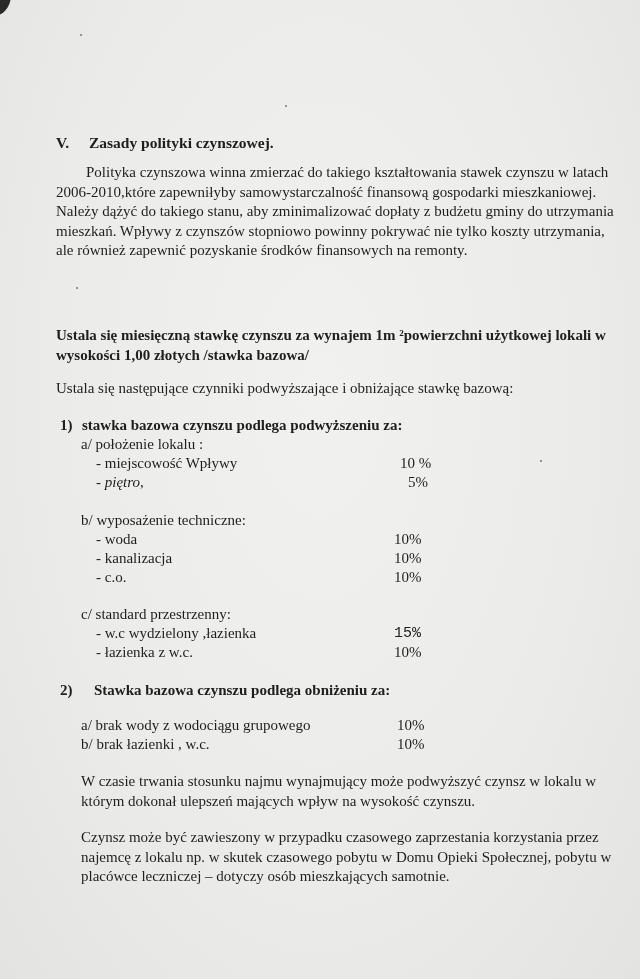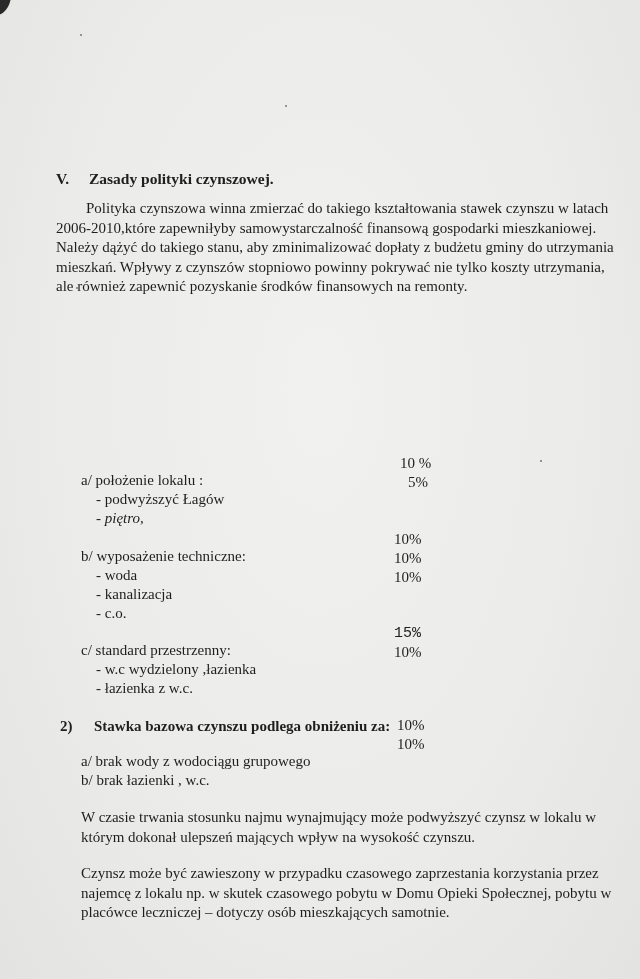--- a/index.html
+++ b/index.html
@@ -11,21 +11,21 @@
     position: relative;
   }
   .page {
     position: absolute; left: 0; top: 0; width: 640px; height: 979px;
     background: radial-gradient(ellipse at 50% 40%, #f1f1ef 0%, #ebebe9 60%, #e3e3e1 100%);
   }
   .corner {
     position: absolute; left: -14px; top: -14px; width: 24px; height: 30px;
     background: #2a2a2a; border-radius: 0 0 60% 0; transform: rotate(12deg);
   }
-  .abs { position: absolute; font-size: 15px; line-height: 19px; white-space: nowrap; margin-top: 36px; }
+  .abs { position: absolute; font-size: 15px; line-height: 19px; white-space: nowrap; }
   .bold { font-weight: bold; }
   .heading { left: 56px; top: 133px; font-size: 15.5px; }
   .heading .num { display: inline-block; width: 33px; }
   .para { left: 56px; top: 163px; width: 560px; white-space: normal; line-height: 19.6px; }
   .para .indent { display: inline-block; width: 30px; }
   .rate { left: 56px; top: 326px; width: 560px; white-space: normal; line-height: 19.6px; }
   .factors { left: 56px; top: 379px; }
   .sec1 { left: 60px; top: 416px; }
   .sec2 { left: 60px; top: 681px; }
   .sec .num { display: inline-block; width: 22px; }
@@ -46,25 +46,30 @@
   <div class="speck" style="left:540px;top:460px;"></div>
 
   <div class="abs bold heading">
     <span class="num">V.</span><span>Zasady polityki czynszowej.</span>
   </div>
 
   <div class="abs para">
     <span class="indent"></span><span>Polityka czynszowa winna zmierzać do takiego kształtowania stawek czynszu w latach 2006-2010,które zapewniłyby samowystarczalność finansową gospodarki mieszkaniowej. Należy dążyć do takiego stanu, aby zminimalizować dopłaty z budżetu gminy do utrzymania mieszkań. Wpływy z czynszów stopniowo powinny pokrywać nie tylko koszty utrzymania, ale również  zapewnić pozyskanie środków finansowych na remonty.</span>
   </div>
 
+  <div class="abs bold rate">Ustala się miesięczną stawkę czynszu za wynajem 1m ²powierzchni użytkowej lokali w wysokości 1,00 złotych  /stawka bazowa/</div>
 
+  <div class="abs factors">Ustala się następujące czynniki podwyższające i obniżające  stawkę bazową:</div>
 
+  <div class="abs bold sec sec1">
+    <span class="num">1)</span><span>stawka bazowa czynszu podlega podwyższeniu za:</span>
+  </div>
 
   <div class="abs sub" style="top:435px;">a/ położenie lokalu :</div>
-  <div class="abs item" style="top:454px;">- podwyższyć Łagów</div>
+  <div class="abs item" style="top:454px;">- miejscowość Wpływy</div>
   <div class="pct" style="left:400px;top:454px;">10 %</div>
   <div class="abs item" style="top:473px;font-style:italic;">- piętro,</div>
   <div class="pct" style="left:408px;top:473px;">5%</div>
 
   <div class="abs sub" style="top:511px;">b/ wyposażenie techniczne:</div>
   <div class="abs item" style="top:530px;">- woda</div>
   <div class="pct" style="left:394px;top:530px;">10%</div>
   <div class="abs item" style="top:549px;">- kanalizacja</div>
   <div class="pct" style="left:394px;top:549px;">10%</div>
   <div class="abs item" style="top:568px;">- c.o.</div>

